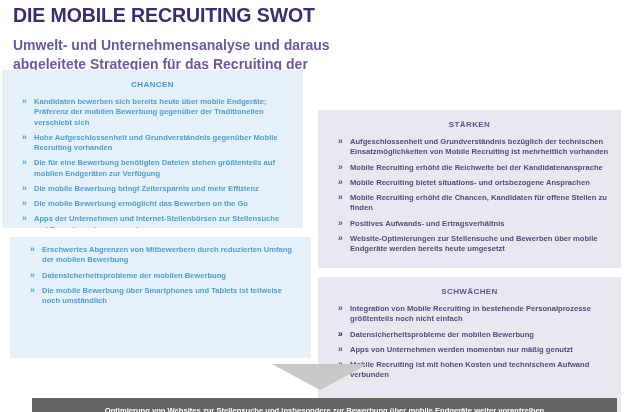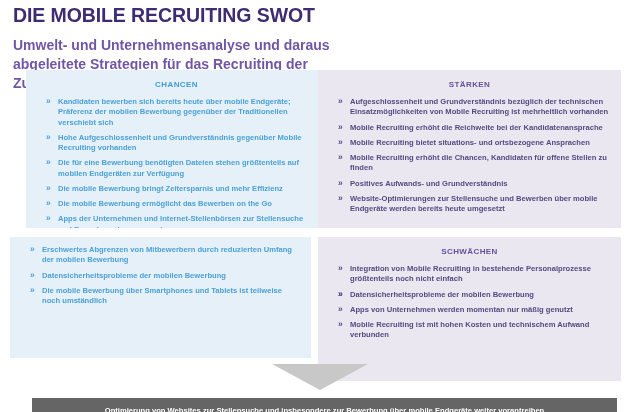--- a/index.html
+++ b/index.html
@@ -12,26 +12,26 @@
   .hdr h1{
     margin:0;font-size:19.5px;font-weight:800;letter-spacing:-0.1px;
     color:var(--title,#3e2b72);
   }
   .hdr p{
     margin:9px 0 0 0;width:330px;font-size:14px;font-weight:bold;line-height:1.35;
     color:var(--subtitle,#7156a5);
   }
   
   .panel{position:absolute;box-sizing:border-box;padding:8px 10px 6px 10px;overflow:hidden;}
-  .pos-tl{left:26px;top:70px;width:301px;height:158px;}
+  .pos-tl{left:2px;top:70px;width:301px;height:158px;}
   .pos-tr{left:318px;top:70px;width:303px;height:158px;}
   .pos-bl{left:10px;top:237px;width:301px;height:121px;}
   .pos-br{left:318px;top:237px;width:303px;height:144px;}
   .theme-blue{background:var(--blue_bg,#e6f0f8);}
-  .theme-purple{background:var(--purple_bg,#ebe7f1);}
+  .theme-purple{background:var(--purple_bg,#ebe7f1);margin-top:40px;}
   .panel h2{
     margin:2px 0 8px 0;text-align:center;font-size:8px;font-weight:bold;letter-spacing:0.4px;
   }
   .theme-blue h2{color:var(--blue_header,#419cd2);}
   .theme-purple h2{color:var(--purple_header,#63519a);}
   .panel ul{list-style:none;margin:0;padding:0 2px 0 10px;}
   .panel li{
     position:relative;margin:0 0 5px 0;padding-left:12px;
     font-size:7.6px;font-weight:bold;line-height:1.35;
   }
@@ -119,21 +119,21 @@
           <span>Mobile Recruiting bietet situations- und ortsbezogene Ansprachen</span>
         </li>
 
         <li>
           <span class="bullet">»</span>
           <span>Mobile Recruiting erhöht die Chancen, Kandidaten für offene Stellen zu finden</span>
         </li>
 
         <li>
           <span class="bullet">»</span>
-          <span>Positives Aufwands- und Grundverständnis</span>
+          <span>Positives Aufwands- und Ertragsverhältnis</span>
         </li>
 
         <li>
           <span class="bullet">»</span>
           <span>Website-Optimierungen zur Stellensuche und Bewerben über mobile Endgeräte werden bereits heute umgesetzt</span>
         </li>
       </ul>
   </section>
 
   <section class="panel pos-bl theme-blue">

